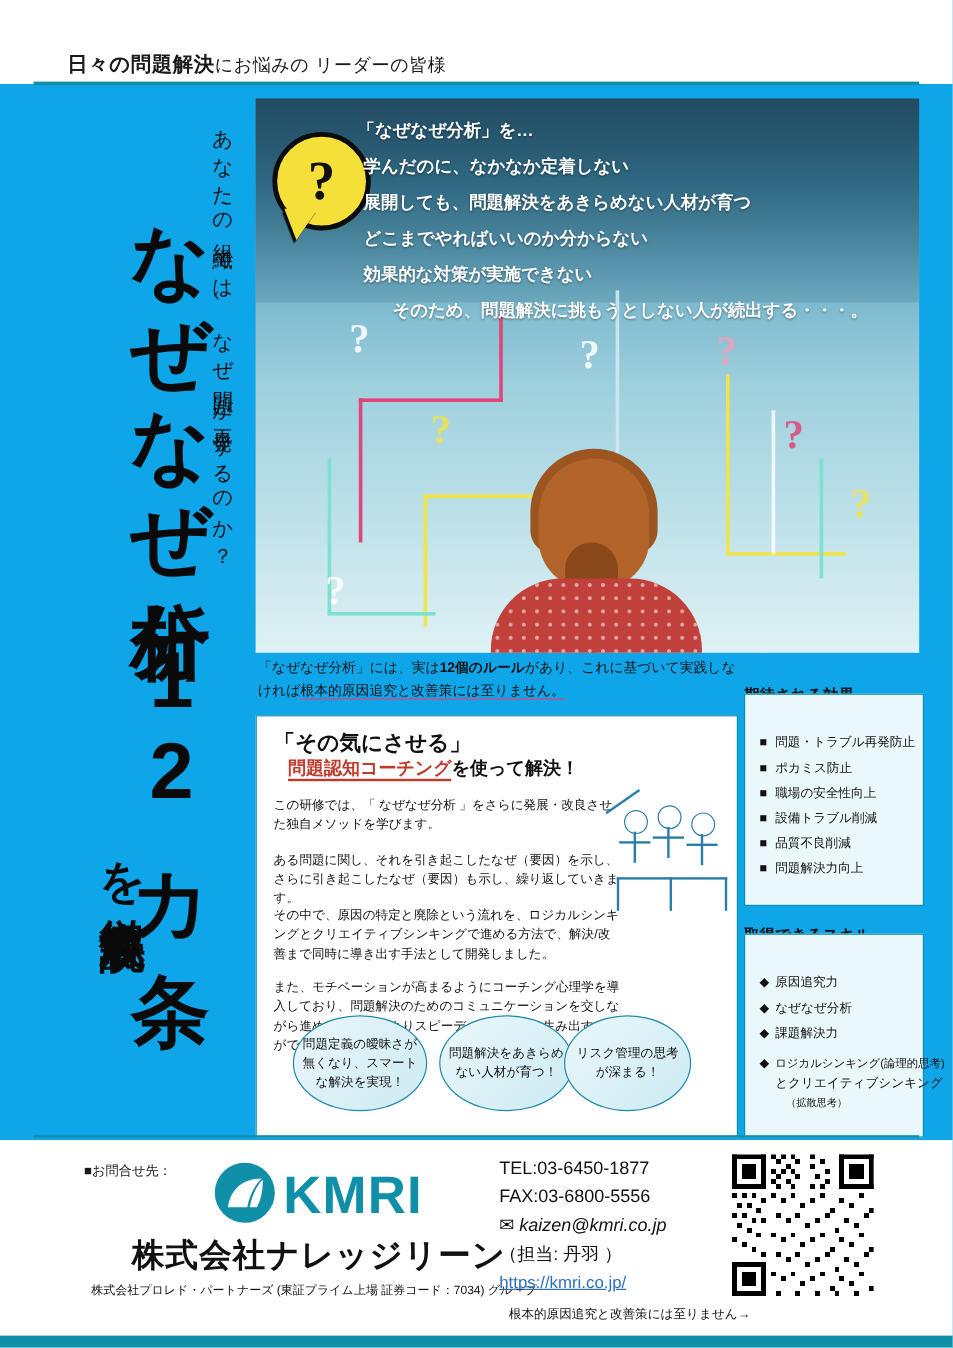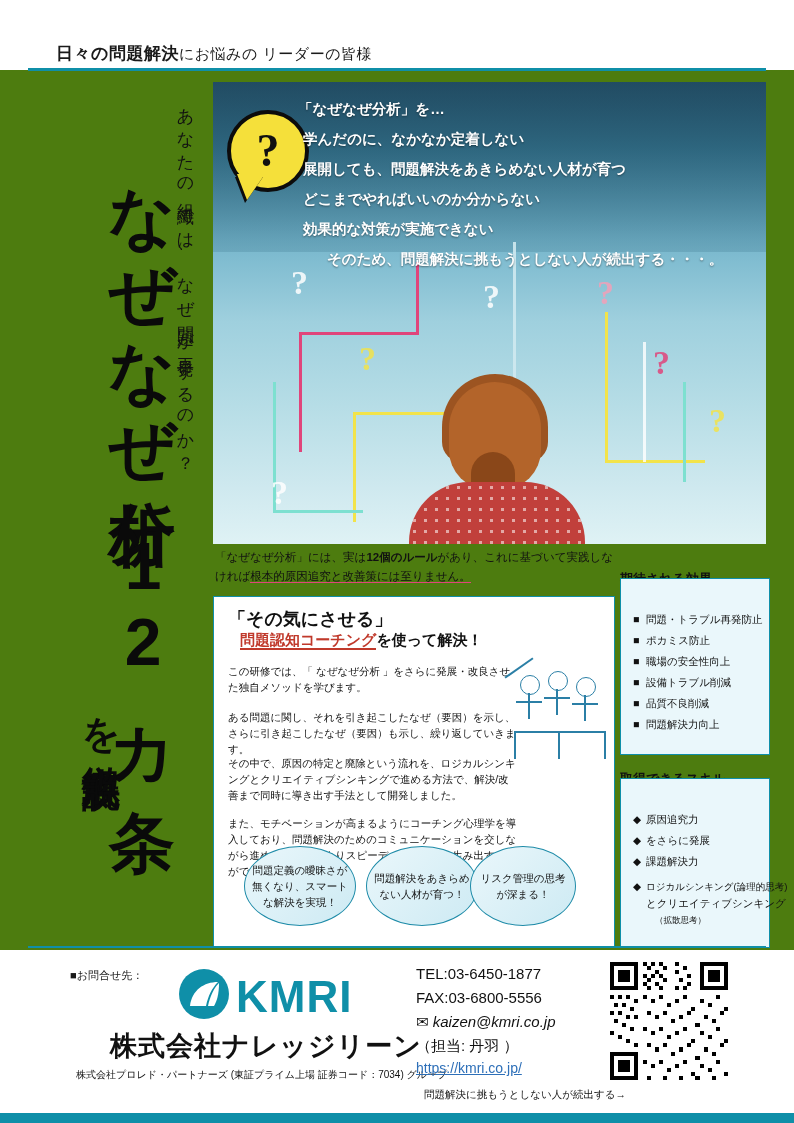--- a/index.html
+++ b/index.html
@@ -4,21 +4,21 @@
 <style>
   html,body{margin:0;padding:0;}
   body{
     width:794px;height:1123px;
     font-family:"Liberation Sans","DejaVu Sans",sans-serif;
     background:#ffffff;
     position:relative;
     overflow:hidden;
     color:#1a1a1a;
   }
-  .page{position:relative;width:794px;height:1123px;background:#4d7c0f;}
+  .page{position:relative;width:794px;height:1123px;background:#0ea5e9;}
 
   
   .header{position:absolute;left:0;top:0;width:794px;height:70px;background:#fff;}
   .header-line{position:absolute;left:28px;top:68px;width:738px;height:3px;background:#0f8fa8;}
   .header-text{position:absolute;left:56px;top:42px;font-size:17px;font-weight:bold;letter-spacing:.5px;}
   .header-text .small{font-weight:normal;font-size:15px;}
 
   
   .vert-sub{
     position:absolute;left:168px;top:96px;width:34px;height:430px;
@@ -248,21 +248,21 @@
       <li><span class="mk">■</span><span>設備トラブル削減</span></li>
       <li><span class="mk">■</span><span>品質不良削減</span></li>
       <li><span class="mk">■</span><span>問題解決力向上</span></li>
     </ul>
   </div>
 
   <div class="panel-title" style="left:620px;top:770px;">取得できるスキル</div>
   <div class="panel p-skl">
     <ul>
       <li><span class="mk">◆</span><span>原因追究力</span></li>
-      <li><span class="mk">◆</span><span>をさらに発展</span></li>
+      <li><span class="mk">◆</span><span>なぜなぜ分析</span></li>
       <li><span class="mk">◆</span><span>課題解決力</span></li>
       <li style="line-height:16px;margin-top:6px;">
         <span class="mk">◆</span><span style="font-size:9.5px;">ロジカルシンキング(論理的思考)</span><br>
         <span style="margin-left:13px;">とクリエイティブシンキング</span><br>
         <span class="sub" style="margin-left:22px;">（拡散思考）</span>
       </li>
     </ul>
   </div>
 
   <div class="footer-line"></div>
@@ -283,21 +283,21 @@
     <div class="tel">
       <div>TEL:03-6450-1877</div>
       <div>FAX:03-6800-5556</div>
       <div>
         <span>✉</span>
         <span class="mail">kaizen@kmri.co.jp</span>
       </div>
       <div>（担当: 丹羽 ）</div>
     </div>
     <a class="url" href="#">https://kmri.co.jp/</a>
-    <div class="qr-note">問題解決に挑もうとしない人が続出する→</div>
+    <div class="qr-note">根本的原因追究と改善策には至りません→</div>
 
     <div class="qr">
       <svg width="118" height="118" viewBox="0 0 29 29" shape-rendering="crispEdges">
         <rect width="29" height="29" fill="#fff"></rect>
         <g fill="#000">
           <rect x="0" y="0" width="7" height="1"></rect>
             <rect x="0" y="6" width="7" height="1"></rect>
           <rect x="0" y="0" width="1" height="7"></rect>
             <rect x="6" y="0" width="1" height="7"></rect>
           <rect x="2" y="2" width="3" height="3"></rect>

